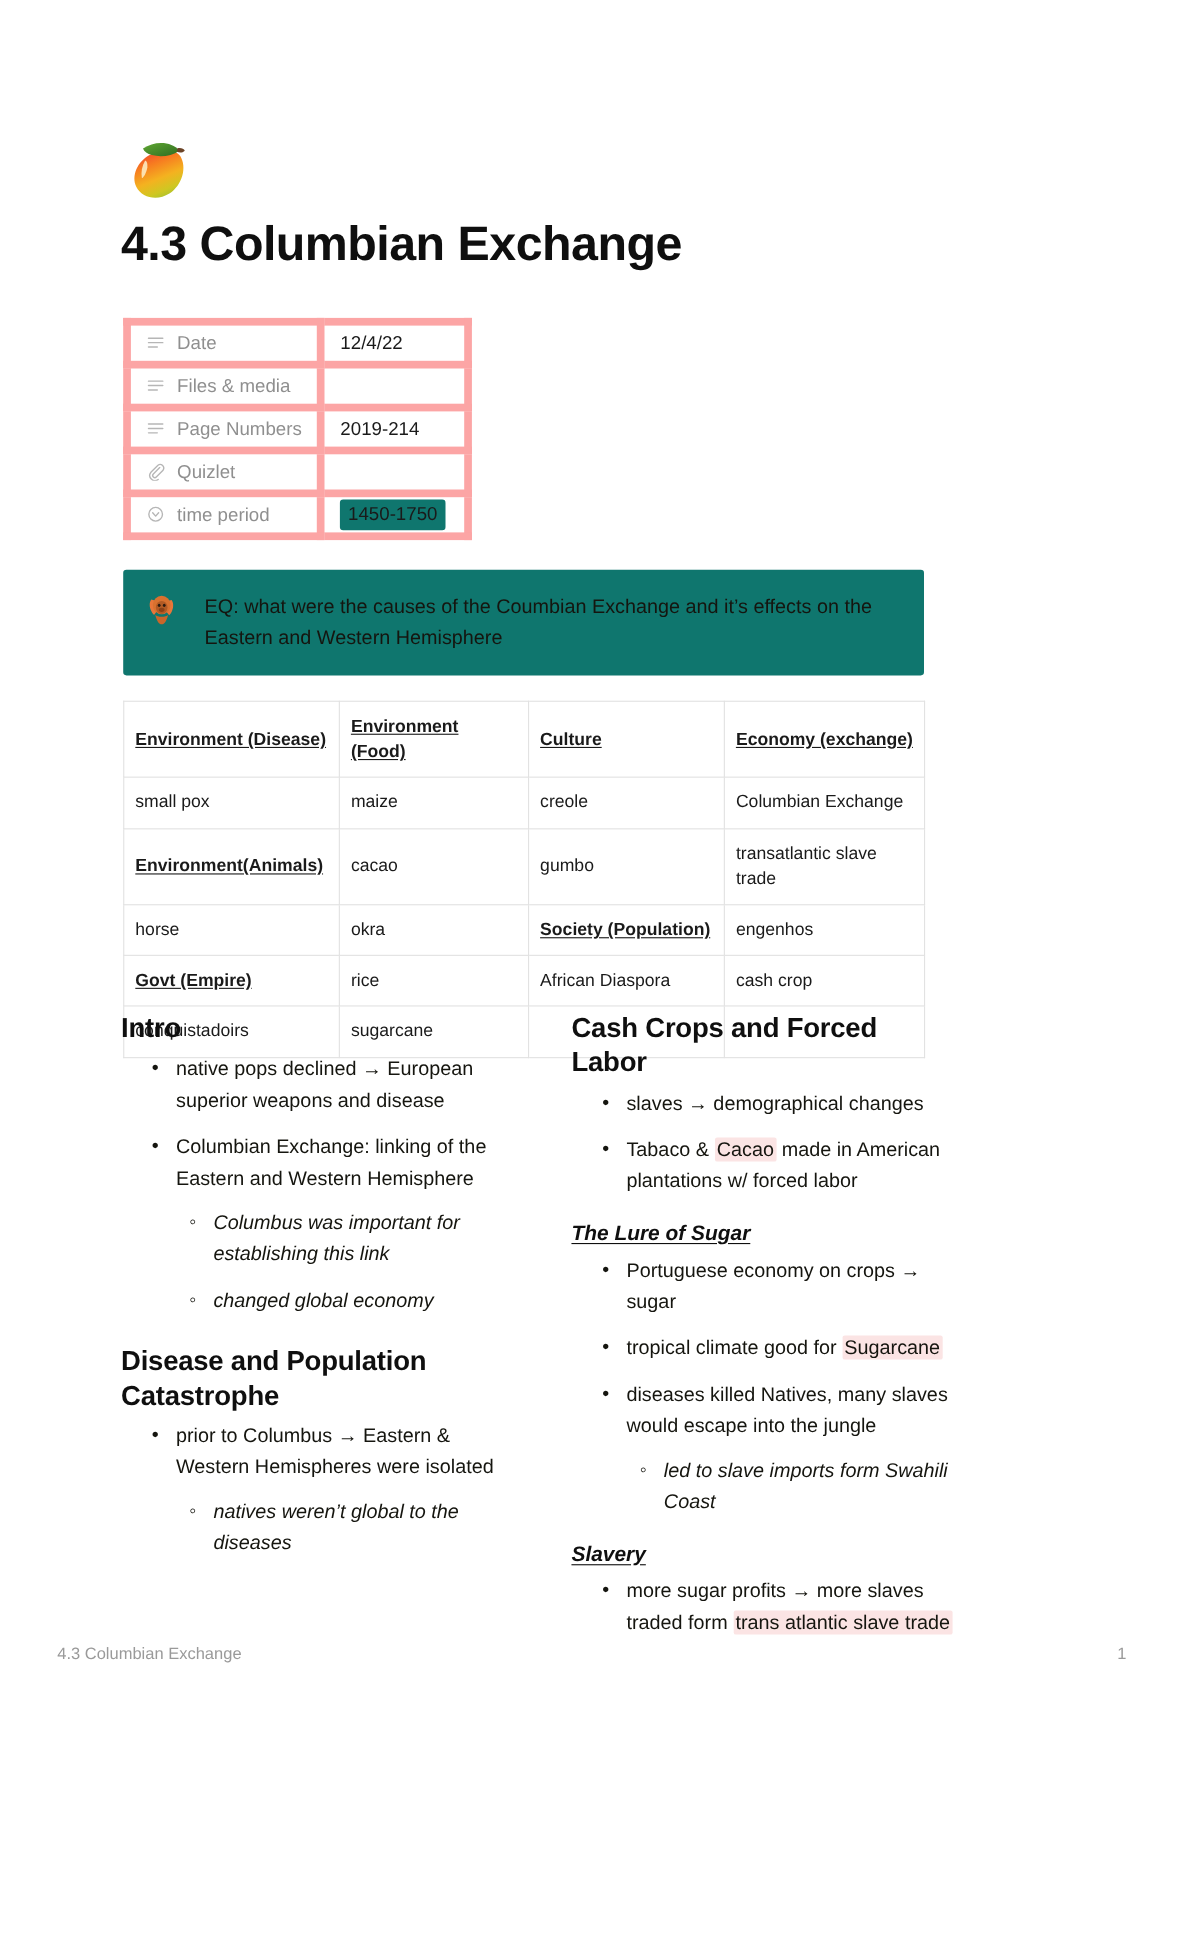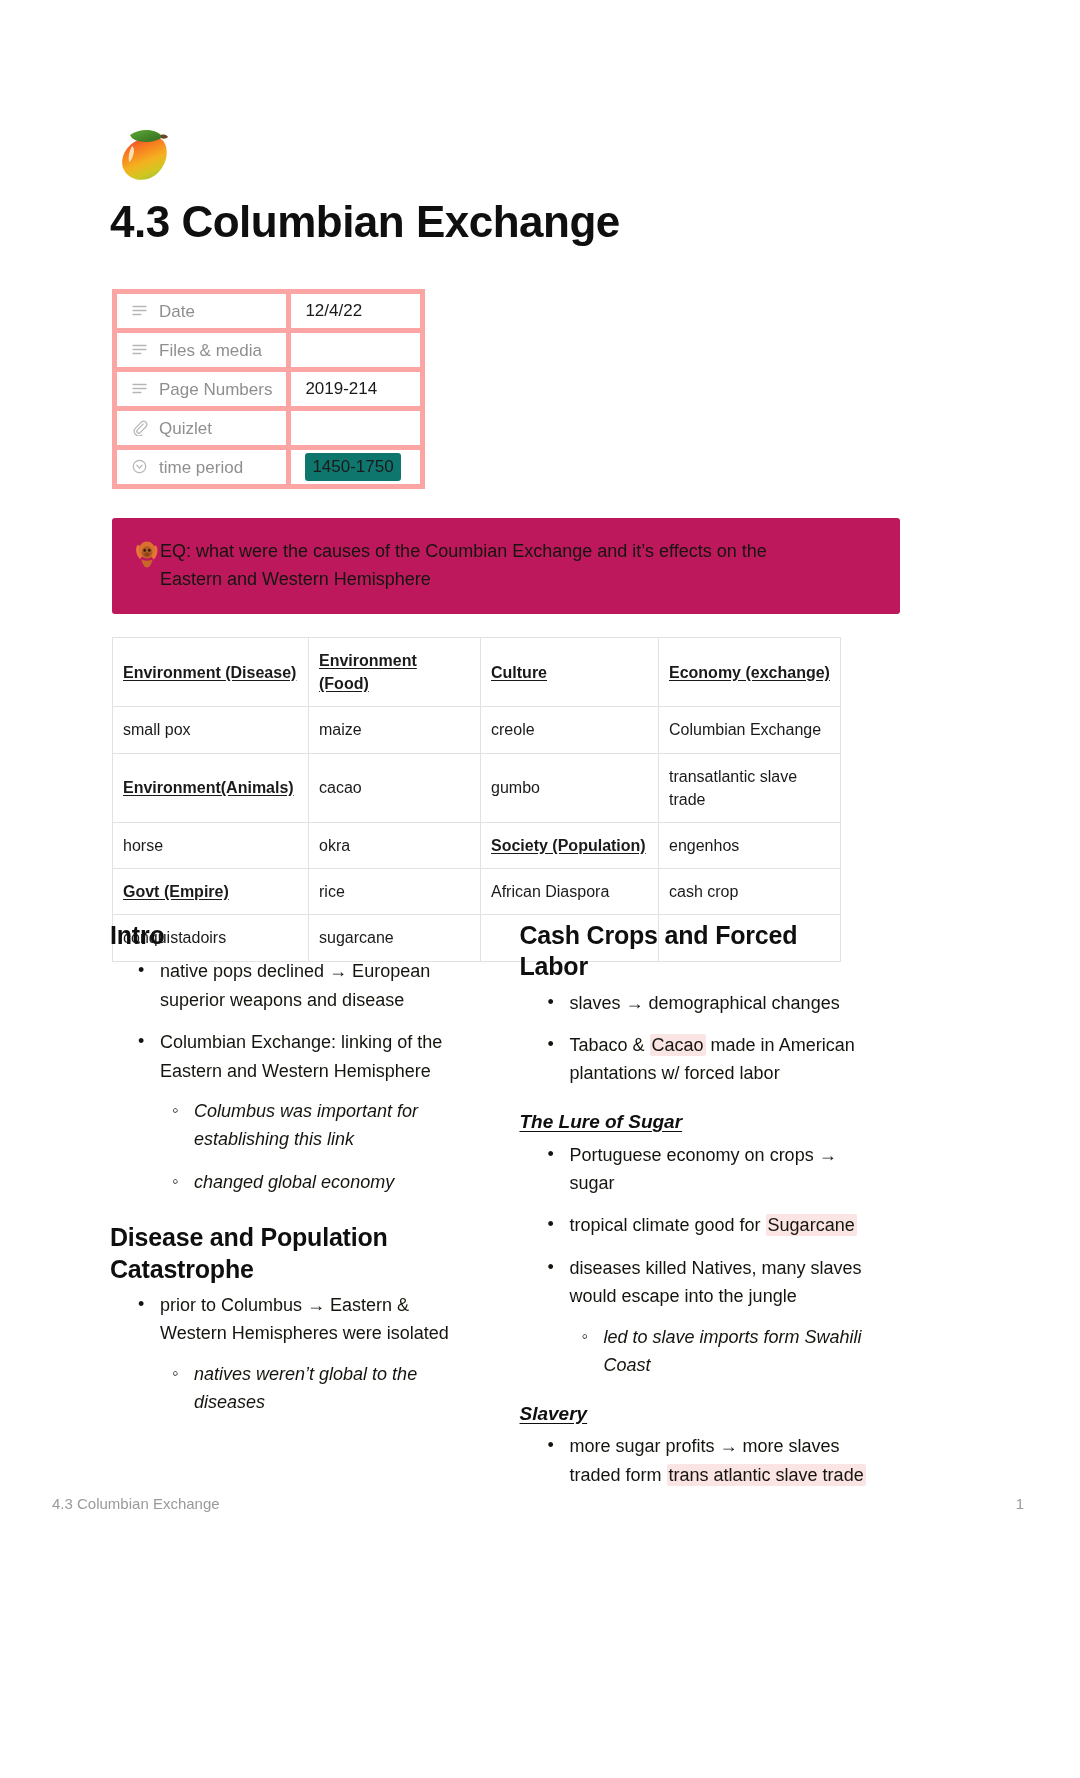--- a/index.html
+++ b/index.html
@@ -54,21 +54,21 @@
   
   .props {
     position: absolute;
     left: 112px;
     top: 289px;
     border-collapse: collapse;
     table-layout: fixed;
     font-size: 17px;
   }
   .props td {
-    border: 5px solid #fca5a5;
+    border: 7px solid #fca5a5;
     padding: 0 14px;
     height: 39px;
     vertical-align: middle;
   }
   .props td.key {
     width: 172px;
     color: #8f8f8f;
     white-space: nowrap;
   }
   .props td.val {
@@ -94,28 +94,28 @@
     padding: 3px 7px;
     font-size: 17px;
     line-height: 1.25;
   }
 
   
   .callout {
     position: absolute;
     left: 112px;
     top: 518px;
-    width: 788px;
+    width: 728px;
     min-height: 92px;
-    background: #be185d;
+    background: #0f766e;
     border-radius: 3px;
     padding: 20px 22px 20px 22px;
     display: flex;
     align-items: flex-start;
-    gap: 0;
+    gap: 26px;
   }
   .callout-icon {
     flex: 0 0 auto;
     width: 26px;
     height: 30px;
     margin-top: 1px;
   }
   .callout-icon svg { display: block; }
   .callout-text {
     font-size: 18px;

